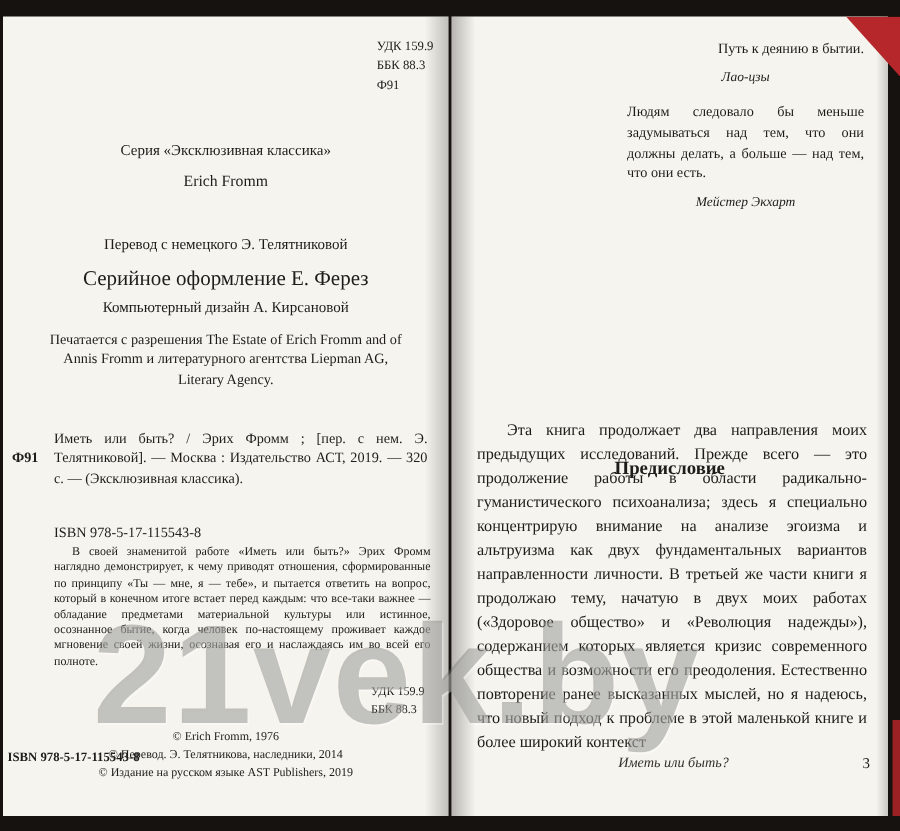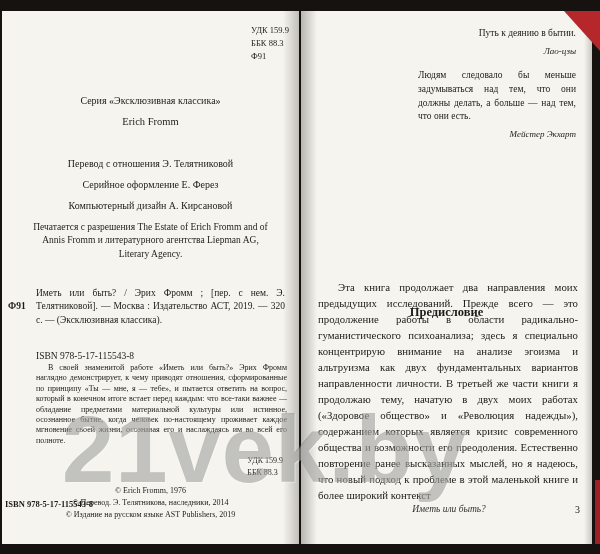--- a/index.html
+++ b/index.html
@@ -33,38 +33,38 @@
   }
   .abs { position:absolute; }
 
   
   .meta-top { top:13px; right:10px; font-size:8.5px; line-height:1.5; }
   .centered { left:0; right:0; text-align:center; }
   .series-line { top:84px; font-size:10px; }
   .author-line { top:105px; font-size:10.5px; }
   .orig-title  { top:127px; font-size:10.5px; letter-spacing:0.4px; }
   .transl-line { top:147px; font-size:10px; }
-  .design1     { top:168px; font-size:10px; }
+  .design1     { top:168px; font-size:14px; }
   .design2     { top:189px; font-size:10px; }
   .rights-note { top:210px; left:30px; right:30px; text-align:center; font-size:9.5px; line-height:1.4; }
   .catalog     { top:276px; left:6px; right:14px; }
   .catalog-code{ position:absolute; left:0; top:14px; font-size:9.5px; font-weight:bold; }
   .catalog-body{ margin-left:28px; font-size:9.5px; line-height:1.4; }
   .catalog-heading { font-weight:bold; text-indent:12px; }
   .catalog-entry   { text-align:justify; }
   .catalog-isbn { top:340px; left:34px; font-size:9.5px; }
   .annotation { top:352px; left:34px; right:12px; font-size:8px; line-height:1.3; text-align:justify; text-indent:12px; }
   .meta-bottom { top:444px; right:16px; font-size:8px; line-height:1.5; }
   .copyrights { top:474px; left:0; right:0; text-align:center; font-size:8px; line-height:1.5; }
   .isbn-bottom { top:488px; left:3px; font-size:8.5px; font-weight:bold; }
 
   
   .epi { right:16px; width:158px; font-size:9.5px; line-height:1.45; text-align:justify; }
   .epi-first { text-align:right; }
-  .epi-author { text-align:right; font-style:italic; margin-top:4px; font-size:9px; }
+  .epi-author { text-align:center; font-style:italic; margin-top:4px; font-size:9px; }
   .epi-1 { top:16px; }
   .epi-2 { top:58px;margin-left:29px; }
   .epi-3 { top:128px; }
   .preface-heading { top:246px; left:0; right:0; text-align:center; font-weight:bold; font-size:12.5px;margin-top:48px; }
   .preface-body { top:268px; left:17px; right:14px; font-size:10.8px; line-height:16px; text-align:justify; text-indent:20px; }
   .footer-row { top:493px; left:17px; right:12px; height:14px; }
   .running-title { position:absolute; left:0; right:0; text-align:center; font-style:italic; font-size:9.5px; color:#33312e; }
   .page-number { position:absolute; right:0; top:0; font-size:10px; }
 
   
@@ -91,21 +91,21 @@
 
 <div class="page page-left">
   <div class="abs meta-top">
     <div>УДК 159.9</div>
     <div>ББК 88.3</div>
     <div>Ф91</div>
   </div>
 
   <div class="abs centered series-line">Серия «Эксклюзивная классика»</div>
   <div class="abs centered author-line">Erich Fromm</div>
-  <div class="abs centered transl-line">Перевод с отношения Э. Телятниковой</div>
+  <div class="abs centered transl-line">Перевод с немецкого Э. Телятниковой</div>
   <div class="abs centered design1">Серийное оформление Е. Ферез</div>
   <div class="abs centered design2">Компьютерный дизайн А. Кирсановой</div>
   <div class="abs rights-note">Печатается с разрешения The Estate of Erich Fromm and of Annis Fromm и литературного агентства Liepman AG, Literary Agency.</div>
 
   <div class="abs catalog">
     <div class="catalog-code">Ф91</div>
     <div class="catalog-body">
       <div class="catalog-entry">Иметь или быть? / Эрих Фромм ; [пер. с нем. Э. Телятниковой]. — Москва : Издательство АСТ, 2019. — 320 с. — (Эксклюзивная классика).</div>
     </div>
   </div>

